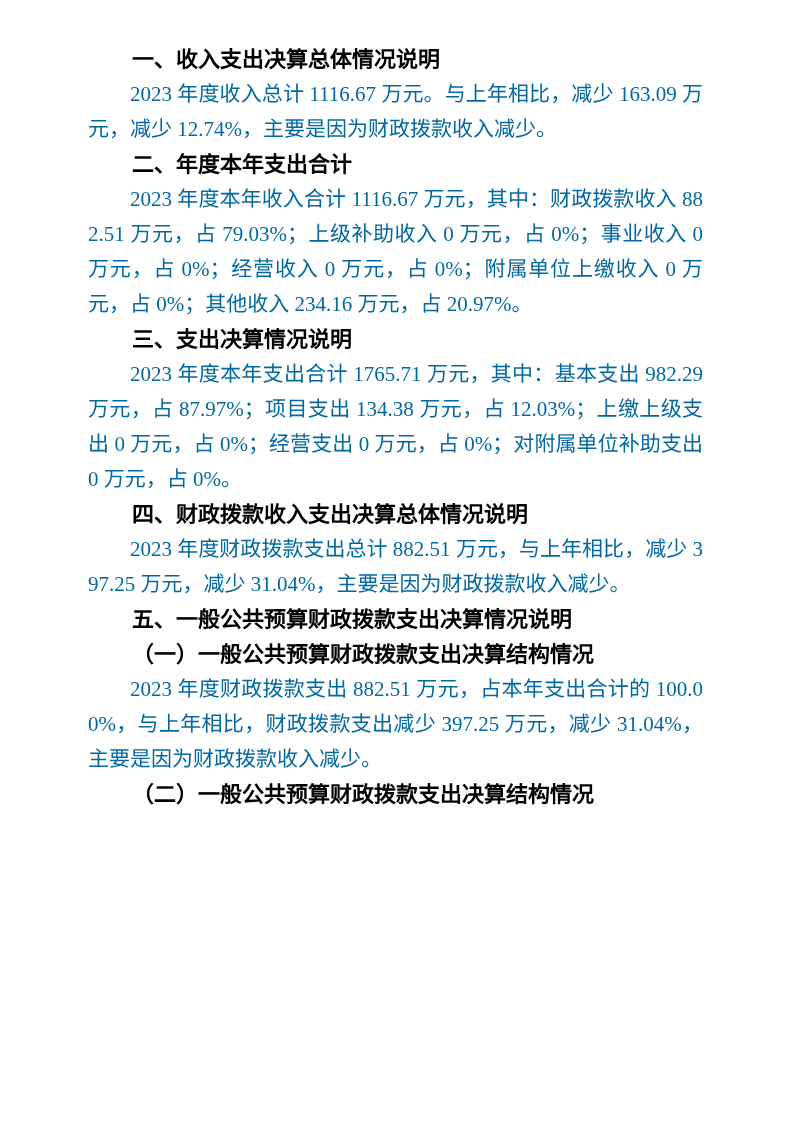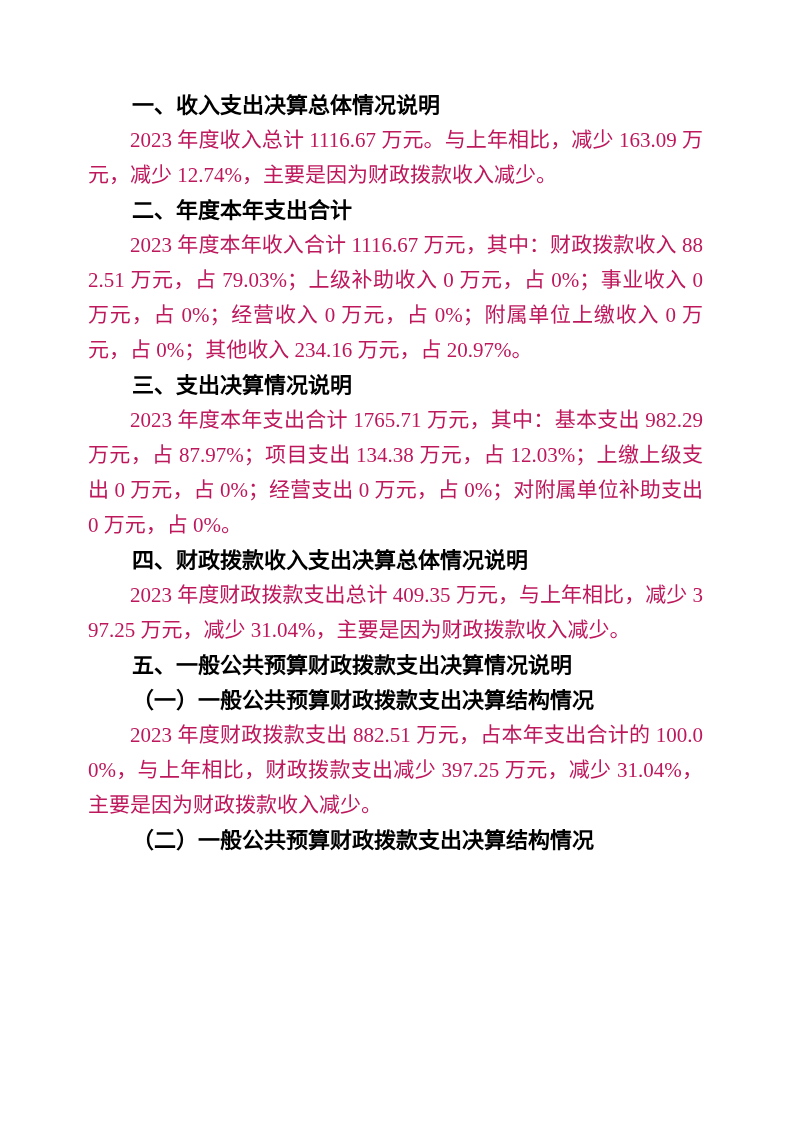--- a/index.html
+++ b/index.html
@@ -6,34 +6,34 @@
     margin: 0;
     padding: 0;
     background: #ffffff;
   }
   .page {
     position: relative;
     width: 793px;
     height: 1122px;
     background: #ffffff;
     box-sizing: border-box;
-    padding: 88px 90px 0 88px;
+    padding: 42px 90px 0 88px;
     overflow: hidden;
     color: #000000;
   }
   .para {
     margin: 0;
     font-family: "Liberation Serif", "DejaVu Serif", serif;
     font-size: 21px;
     line-height: 35px;
     text-align: justify;
     text-justify: inter-ideograph;
     text-indent: 2em;
     word-break: break-all;
-    color: #be185d;
+    color: #0369a1;
   }
   .hd {
     margin: 0;
     font-family: "Liberation Sans", "DejaVu Sans", sans-serif;
     font-weight: bold;
     font-size: 22px;
     line-height: 35px;
     text-indent: 2em;
     color: #000000;
   }
@@ -53,21 +53,21 @@
     <p class="para">2023 年度本年收入合计 1116.67 万元，其中：财政拨款收入 882.51 万元，占 79.03%；上级补助收入 0 万元，占 0%；事业收入 0 万元，占 0%；经营收入 0 万元，占 0%；附属单位上缴收入 0 万元，占 0%；其他收入 234.16 万元，占 20.97%。</p>
   </section>
 
   <section>
     <h2 class="hd">三、支出决算情况说明</h2>
     <p class="para">2023 年度本年支出合计 1765.71 万元，其中：基本支出 982.29 万元，占 87.97%；项目支出 134.38 万元，占 12.03%；上缴上级支出 0 万元，占 0%；经营支出 0 万元，占 0%；对附属单位补助支出 0 万元，占 0%。</p>
   </section>
 
   <section>
     <h2 class="hd">四、财政拨款收入支出决算总体情况说明</h2>
-    <p class="para">2023 年度财政拨款支出总计 409.35 万元，与上年相比，减少 397.25 万元，减少 31.04%，主要是因为财政拨款收入减少。</p>
+    <p class="para">2023 年度财政拨款支出总计 882.51 万元，与上年相比，减少 397.25 万元，减少 31.04%，主要是因为财政拨款收入减少。</p>
   </section>
 
   <section>
     <h2 class="hd">五、一般公共预算财政拨款支出决算情况说明</h2>
 
     <h3 class="hd">（一）一般公共预算财政拨款支出决算结构情况</h3>
     <p class="para">2023 年度财政拨款支出 882.51 万元，占本年支出合计的 100.00%，与上年相比，财政拨款支出减少 397.25 万元，减少 31.04%，主要是因为财政拨款收入减少。</p>
 
     <h3 class="hd">（二）一般公共预算财政拨款支出决算结构情况</h3>
   </section>

